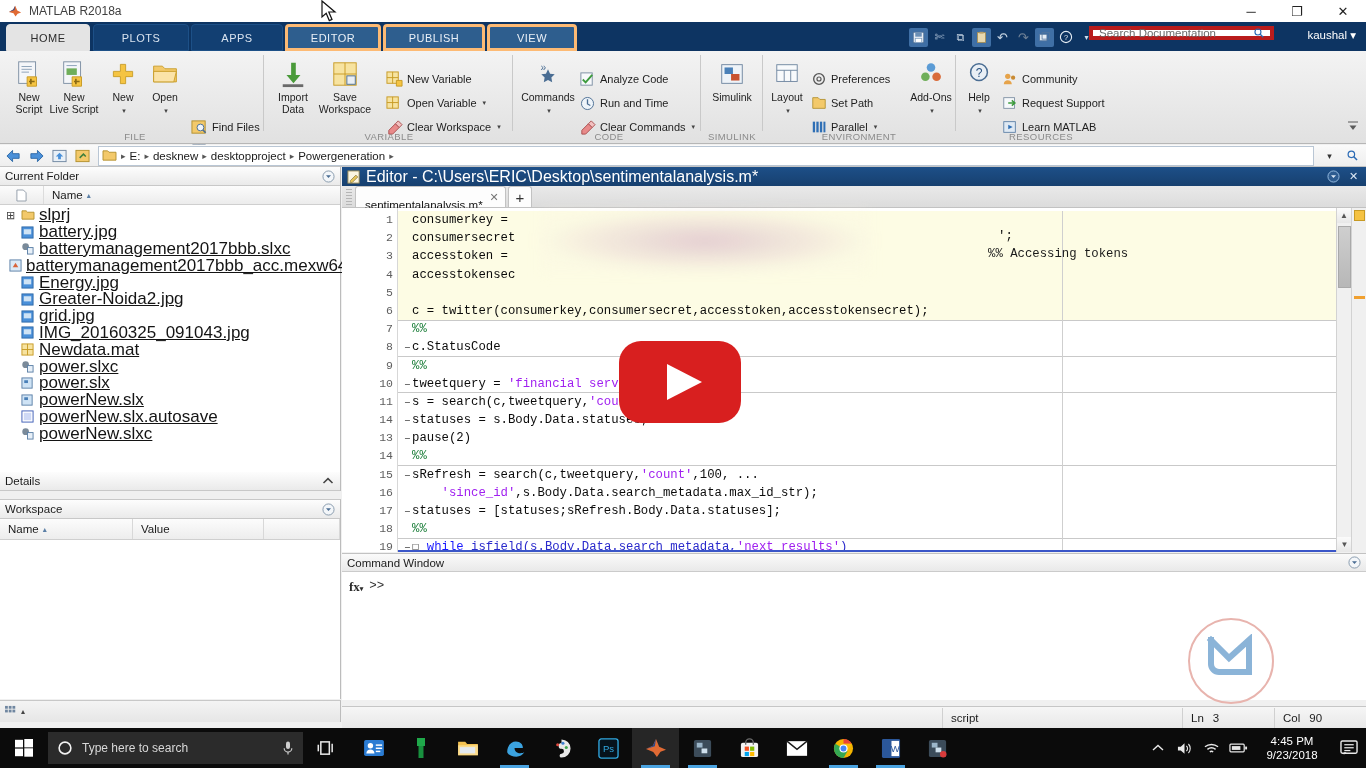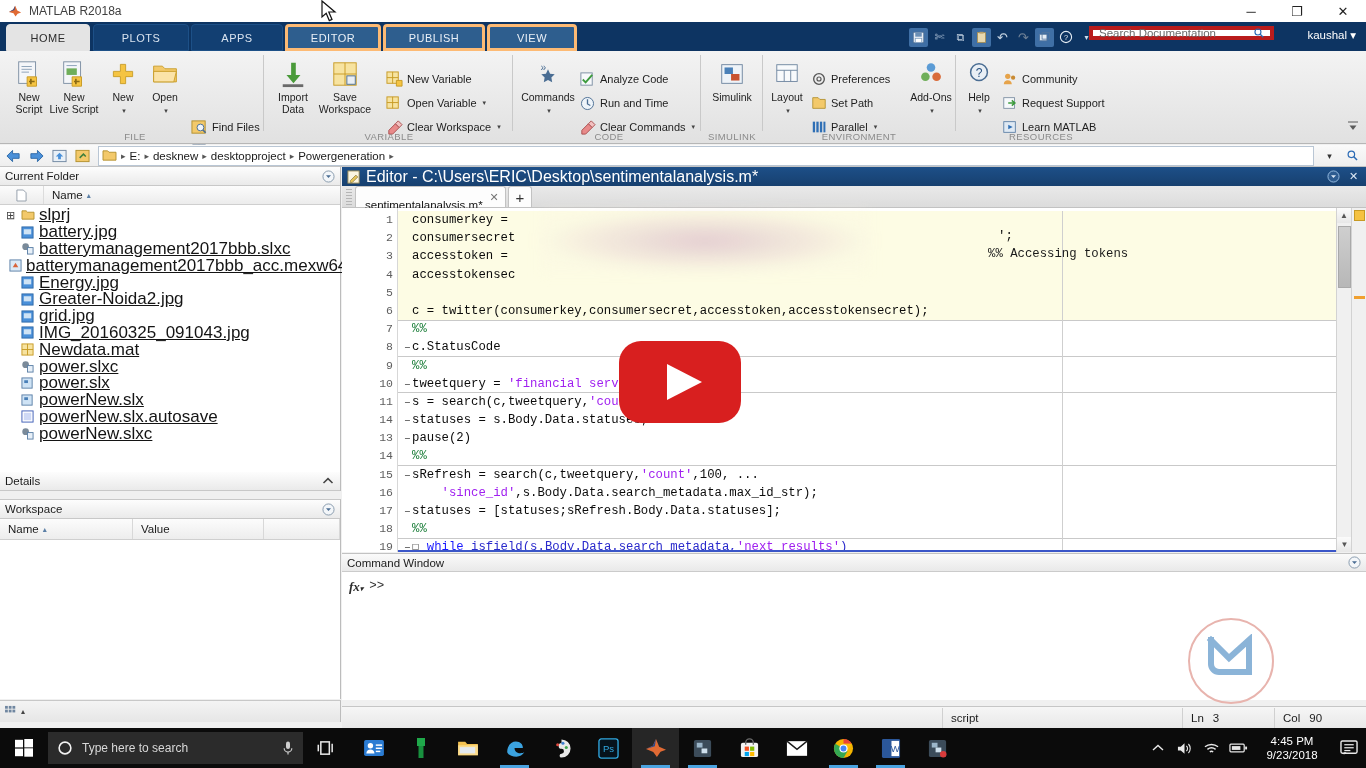--- a/index.html
+++ b/index.html
@@ -183,21 +183,21 @@
   .ed-flag .mk { position:absolute; left:2px; width:11px; height:3px; background:#f0a030; }
 
   
   #cmdwin { position:absolute; top:553px; left:342px; width:1024px; height:147px;
             background:#fff; border-top:1px solid #c2c2c2; }
   .cmd-hdr { height:18px; background:linear-gradient(#fafafa,#e9e9e9);
              border-bottom:1px solid #cbcbcb; display:flex; align-items:center; padding:0 5px;
              font-size:11.5px; color:#1b1b1b; }
   .cmd-body { position:relative; height:128px; background:#fff;
               display:flex; padding-top:7px; padding-left:7px; gap:6px; }
-  .fx { font-family:"Liberation Serif", serif; font-style:italic; font-weight:bold;
+  .fx { font-family:"Liberation Serif", serif; font-weight:bold;
         font-size:13px; color:#2b2b2b; }
   .prompt { font-family:"Liberation Mono", monospace; font-size:12.5px; color:#333; }
 
   
   #statusbar { position:absolute; top:706px; left:342px; width:1024px; height:22px;
                background:linear-gradient(#f6f6f6,#e8e8e8); border-top:1px solid #c6c6c6;
                display:flex; align-items:center; }
   .sb-cell { height:20px; display:flex; align-items:center; font-size:11.5px; color:#1b1b1b;
              border-left:1px solid #d0d0d0; padding:0 8px; }
 

